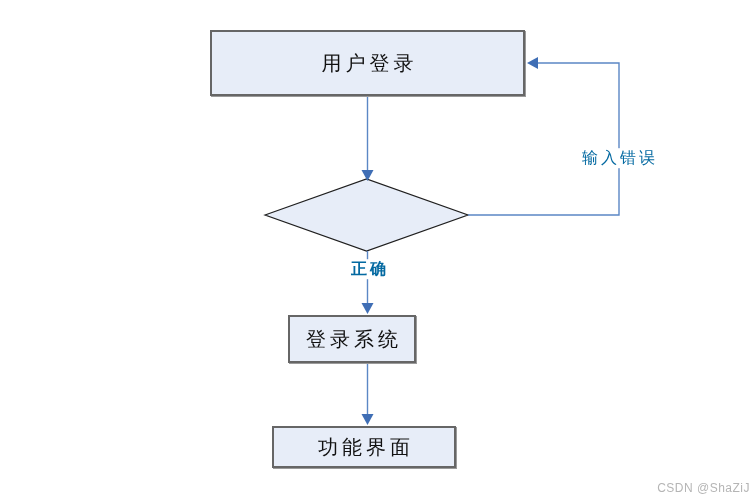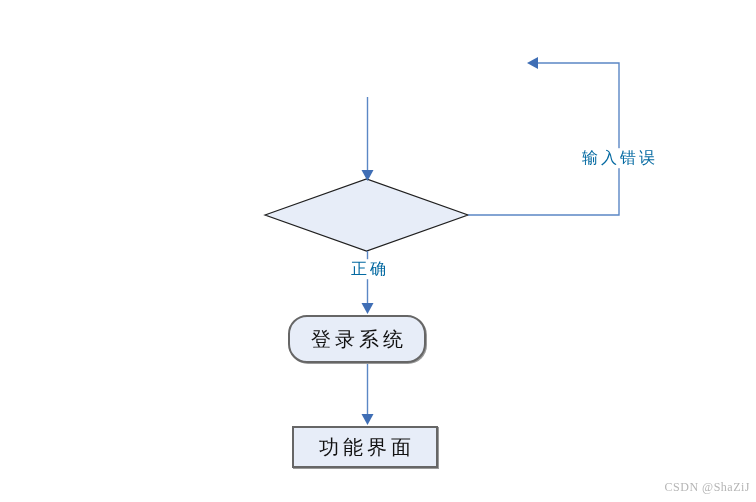--- a/index.html
+++ b/index.html
@@ -42,22 +42,22 @@
     box-sizing: border-box;
     display: flex;
     align-items: center;
     justify-content: center;
     font-size: 20px;
     letter-spacing: 4px;
     color: #111111;
     text-indent: 4px;
   }
   .node-user-login   { left: 210px; top: 30px;  width: 315px; height: 66px; }
-  .node-login-system { left: 288px; top: 315px; width: 138px; height: 48px; border-radius: 19px; }
-  .node-function-ui  { left: 292px; top: 426px; width: 146px; height: 42px; }
+  .node-login-system { left: 288px; top: 315px; width: 128px; height: 48px; }
+  .node-function-ui  { left: 272px; top: 426px; width: 184px; height: 42px; }
   .diamond-label {
     position: absolute;
     left: 366px; top: 215px;
     transform: translate(-50%, -50%);
     font-size: 20px;
     letter-spacing: 3px;
     color: #111111;
     white-space: nowrap;
     text-indent: 3px;
   }
@@ -65,27 +65,27 @@
     position: absolute;
     transform: translate(-50%, -50%);
     background: #ffffff;
     padding: 1px 3px;
     font-size: 16px;
     letter-spacing: 3px;
     color: #0369a1;
     white-space: nowrap;
     line-height: 1.1;
   }
-  .edge-label-correct     { left: 370px; top: 269px; }
+  .edge-label-correct     { left: 370px; top: 269px; font-weight: bold; }
   .edge-label-input-error { left: 620px; top: 158px; }
   .watermark {
     position: absolute;
     right: 6px;
     bottom: 7px;
-    font-family: Liberation Serif, serif;
+    font-family: Liberation Sans, sans-serif;
     font-size: 12px;
     color: #b5b5b5;
     letter-spacing: 0.5px;
     margin-left: 13px;
   }
 </style>
 </head>
 <body>
 
 <div class="canvas">
@@ -100,20 +100,21 @@
     <path class="edge" d="M367.5,251 L367.5,303"></path>
     <polygon class="arrowhead" points="361.5,303 373.5,303 367.5,314"></polygon>
 
     <path class="edge" d="M367.5,363 L367.5,414"></path>
     <polygon class="arrowhead" points="361.5,414 373.5,414 367.5,425"></polygon>
 
     <path class="edge" d="M468,215 L619,215 L619,63 L538,63"></path>
     <polygon class="arrowhead" points="538,57 538,69 527,63"></polygon>
   </svg>
 
+  <div class="node node-user-login">用户登录</div>
 
 
   <div class="node node-login-system">登录系统</div>
 
   <div class="node node-function-ui">功能界面</div>
 
   <div class="edge-label edge-label-correct">正确</div>
 
   <div class="edge-label edge-label-input-error">输入错误</div>
 

